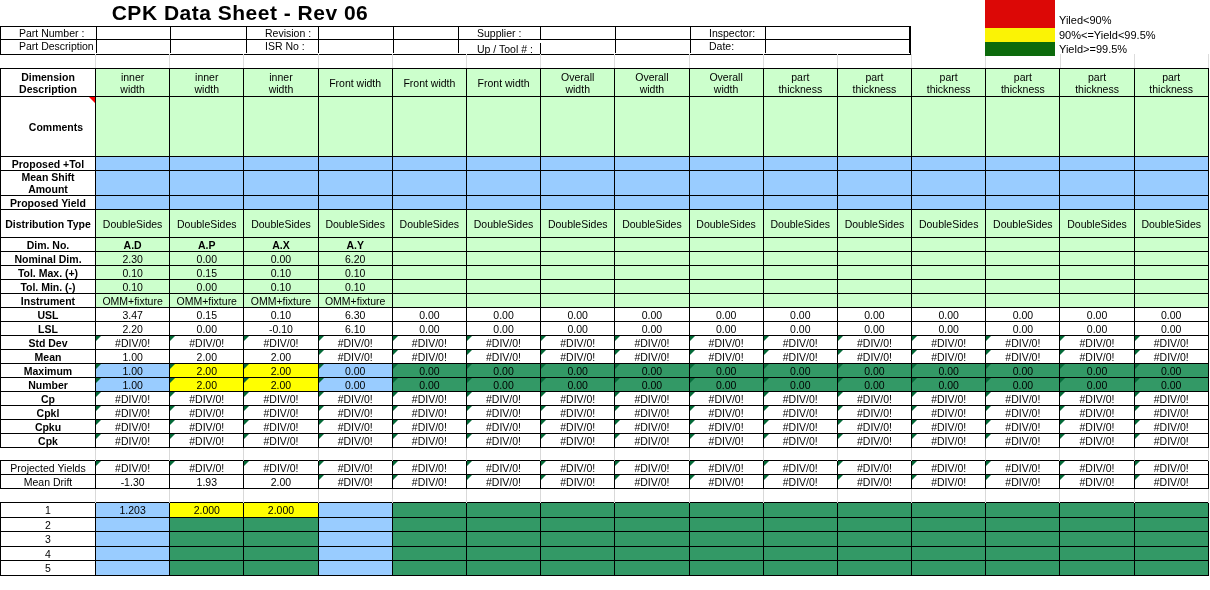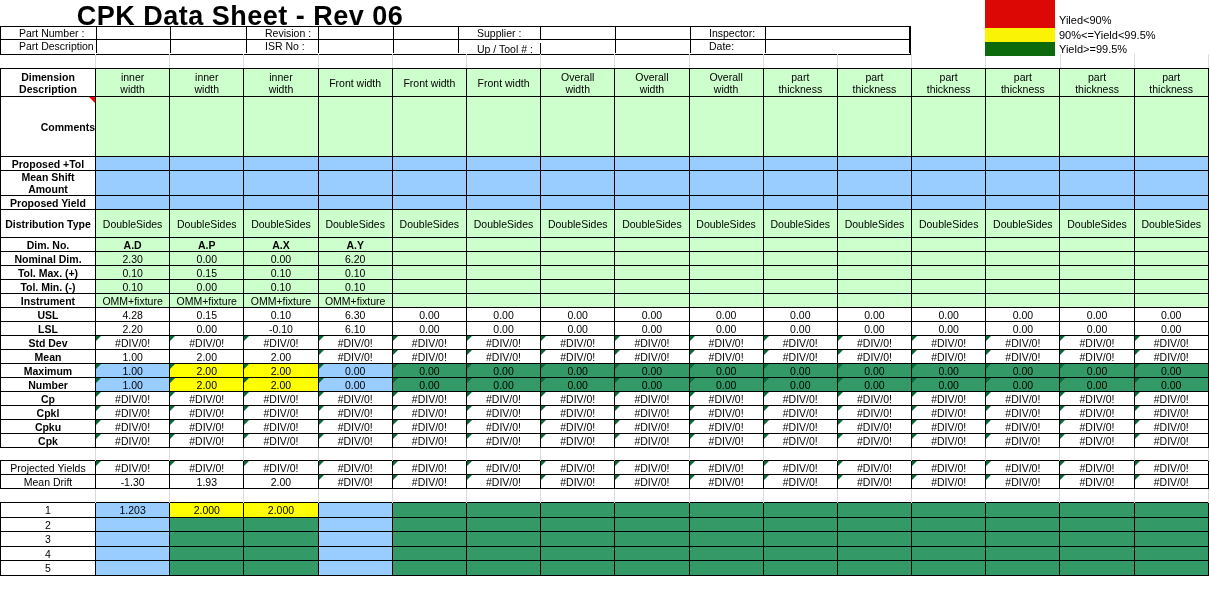--- a/index.html
+++ b/index.html
@@ -4,21 +4,21 @@
 <style>
   html,body{margin:0;padding:0;background:#fff;}
   .page{
     position:relative;width:1210px;height:590px;background:#fff;
     font-family:"Liberation Sans",sans-serif;color:#000;overflow:hidden;
     outline:1px solid #000;
   }
   
   .title{
     position:absolute;left:0;top:1px;width:480px;text-align:center;
-    font-size:27px;font-weight:bold;letter-spacing:0.5px;
+    font-size:21px;font-weight:bold;letter-spacing:0.5px;
   }
   .form{
     position:absolute;left:0;top:26px;width:911px;height:29px;
     border:1px solid #000;box-sizing:border-box;
   }
   .fcell{
     position:absolute;height:13px;box-sizing:border-box;
     border-right:1px solid #000;font-size:10.5px;line-height:13px;
     padding-left:18px;white-space:nowrap;overflow:hidden;
   }
@@ -46,21 +46,21 @@
     font-size:10.5px;line-height:12px;overflow:hidden;position:relative;
     white-space:pre-line;
   }
   td.bg-g{background:var(--g);}
   td.bg-b{background:var(--b);}
   td.bg-y{background:var(--y);}
   td.bg-s{background:var(--s);}
   td.bg-w{background:#fff;}
   td.lbl{text-align:left;font-weight:bold;padding-left:3px;}
   td.lbl.plain{font-weight:normal;text-align:center;padding-left:0;}
-  td.lbl.c-lbl{text-align:right;padding-left:16px;}
+  td.lbl.c-lbl{text-align:center;padding-left:16px;}
   td.hdr{vertical-align:top;font-size:11px;line-height:13px;padding-top:1px;}
   td.lg{font-size:13.5px;line-height:14px;}
   td.b{font-weight:bold;}
   td.err::before{
     content:"";position:absolute;top:0;left:0;width:0;height:0;
     border-top:5px solid var(--err);border-right:5px solid transparent;
   }
   td.note::after{
     content:"";position:absolute;top:0;right:0;width:0;height:0;
     border-top:6px solid var(--note);border-left:6px solid transparent;
@@ -336,21 +336,21 @@
           <td class="bg-g"></td>
           <td class="bg-g"></td>
           <td class="bg-g"></td>
           <td class="bg-g"></td>
           <td class="bg-g"></td>
           <td class="bg-g"></td>
           <td class="bg-g"></td>
         </tr>
         <tr style="height: 14px;">
           <td class="lbl">USL</td>
-          <td class="bg-w">4.28</td>
+          <td class="bg-w">3.47</td>
           <td class="bg-w">0.15</td>
           <td class="bg-w">0.10</td>
           <td class="bg-w">6.30</td>
           <td class="bg-w">0.00</td>
           <td class="bg-w">0.00</td>
           <td class="bg-w">0.00</td>
           <td class="bg-w">0.00</td>
           <td class="bg-w">0.00</td>
           <td class="bg-w">0.00</td>
           <td class="bg-w">0.00</td>

